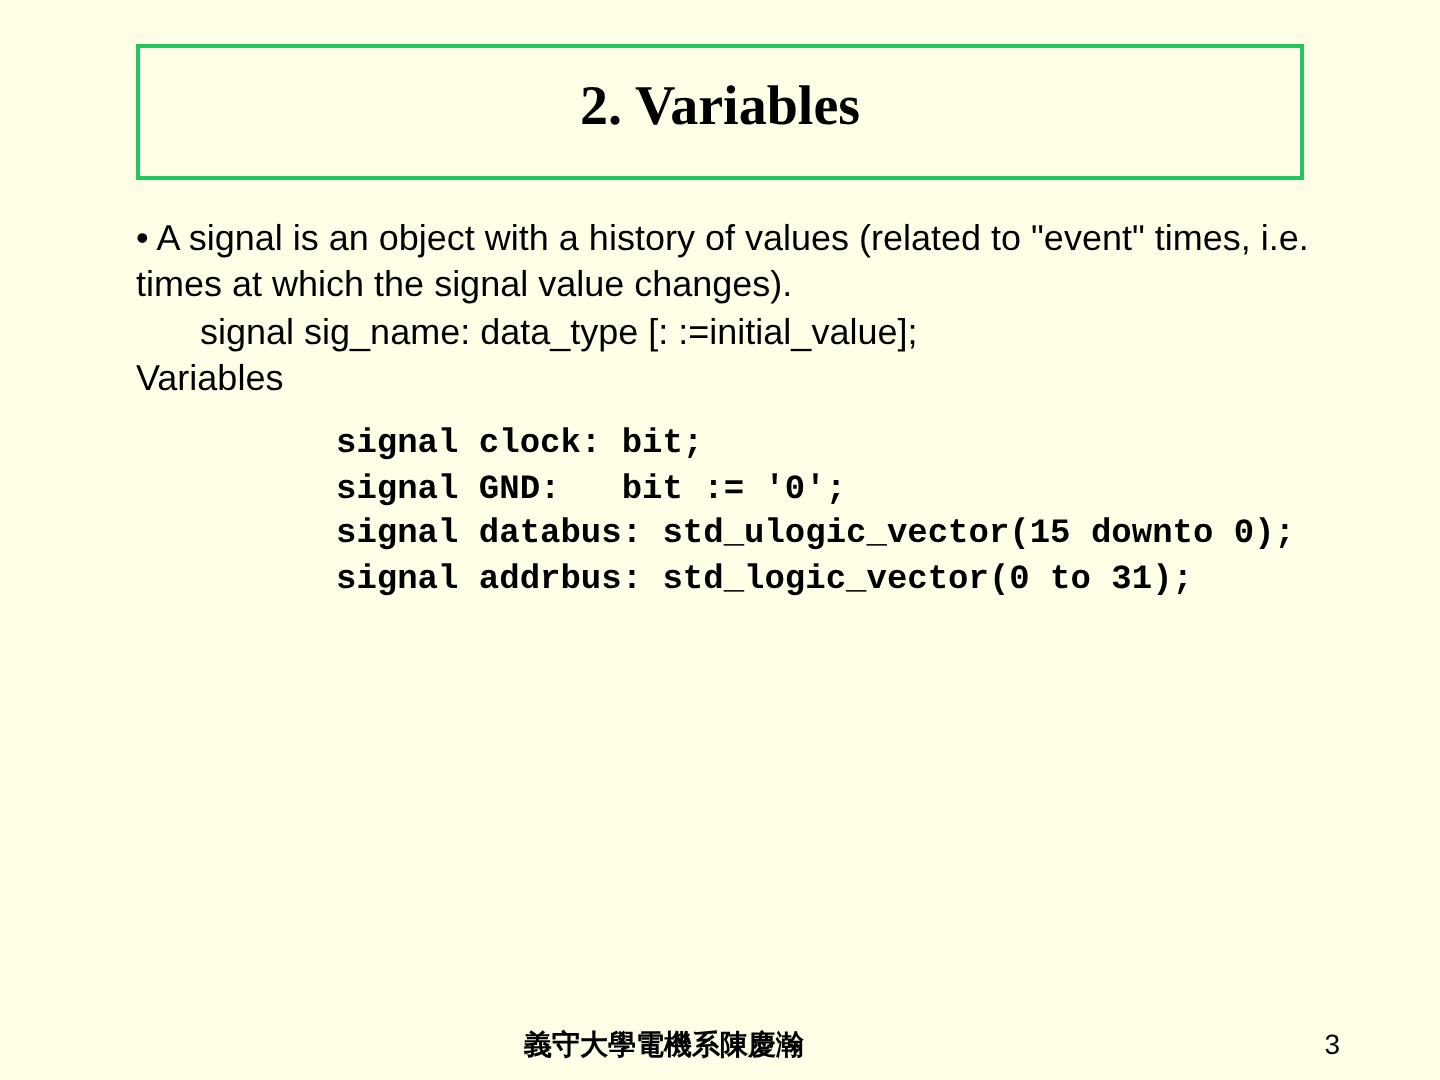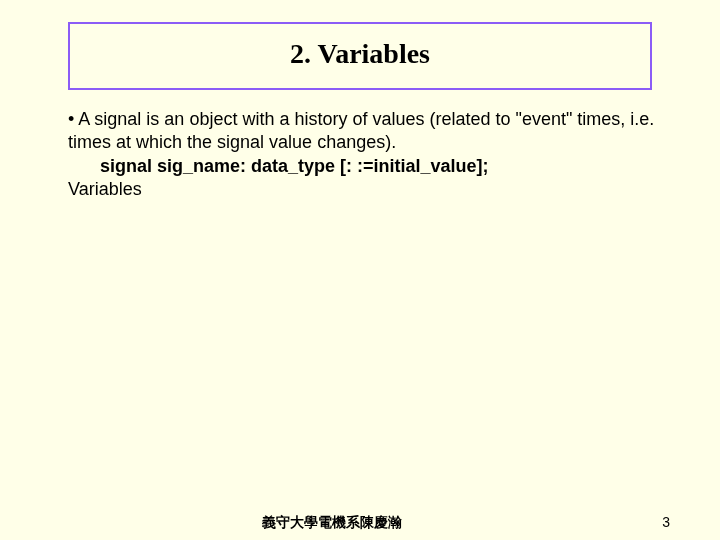--- a/index.html
+++ b/index.html
@@ -7,39 +7,39 @@
     padding: 0;
     width: 720px;
     height: 540px;
     background: #ffffe8;
     font-family: Arial, Helvetica, sans-serif;
     color: #000;
     position: relative;
     box-sizing: border-box;
   }
   .title-box {
-    border: 2px solid #8b5cf6;
+    border: 2px solid #22c55e;
     margin: 22px 68px 0 68px;
     padding: 14px 0 18px 0;
     text-align: center;
   }
   .title-box h2 {
     margin: 0;
     font-family: "Times New Roman", Times, serif;
     font-weight: bold;
     font-size: 28px;
   }
   .content {
     margin: 18px 40px 0 68px;
     font-size: 18px;
     line-height: 1.3;
   }
   .indent {
     margin-left: 32px;
-    font-weight: bold;
+    font-weight: normal;
   }
   .code-block {
     margin: 10px 0 0 100px;
     font-family: "Courier New", Courier, monospace;
     font-weight: bold;
     font-size: 17px;
     white-space: pre;
     line-height: 1.35;
   }
   .footer {
@@ -70,19 +70,23 @@
 <body>
 
 <div class="title-box">
   <h2>2. Variables</h2>
 </div>
 
 <div class="content">
   <div>• A signal is an object with a history of values (related to "event" times, i.e. times at which the signal value changes).</div>
   <div class="indent">signal sig_name: data_type [: :=initial_value];</div>
   <div>Variables</div>
+  <div class="code-block">signal clock: bit;
+signal GND:   bit := '0';
+signal databus: std_ulogic_vector(15 downto 0);
+signal addrbus: std_logic_vector(0 to 31);</div>
 </div>
 
 <div class="footer">
   <span class="footer-date">10/21/2021</span>
   <span class="footer-center">義守大學電機系陳慶瀚</span>
   <span class="footer-page">3</span>
 </div>
 
 </body></html>

